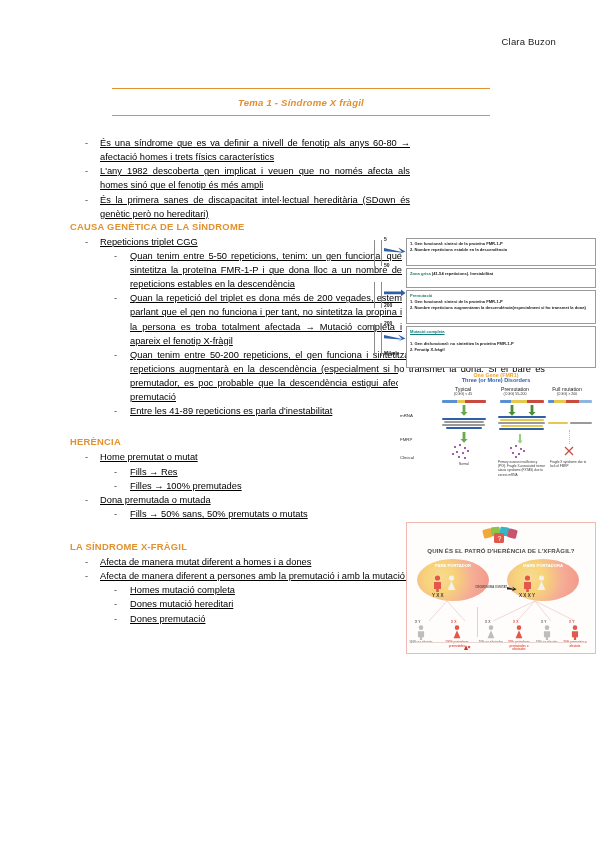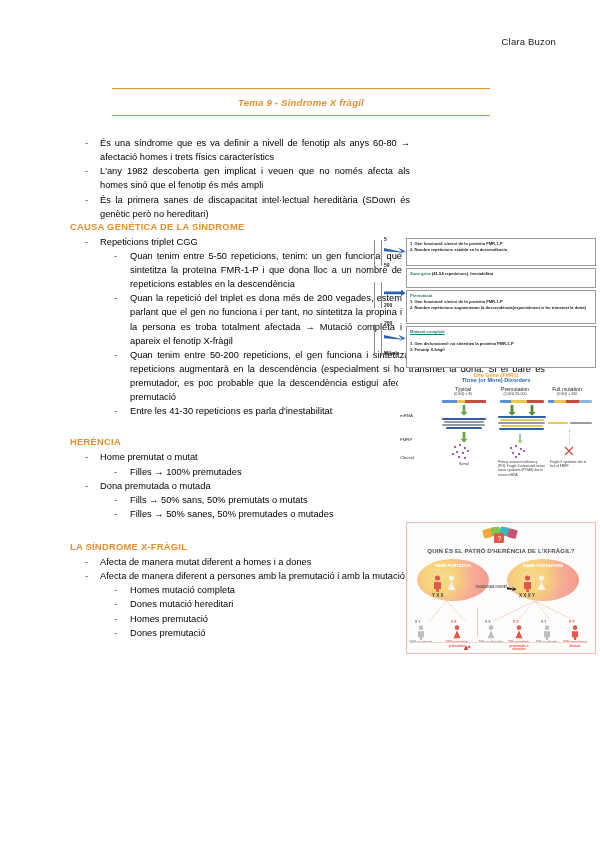--- a/index.html
+++ b/index.html
@@ -72,20 +72,21 @@
   .sec-gap { margin-top: 13px; }
 
   ul.lv1 { margin: 0 0 0 0; padding: 0; list-style: none; }
   ul.lv1 > li {
     position: relative;
     padding-left: 30px;
     font-size: 9.3px;
     line-height: 1.52;
     margin-bottom: 0px;
     text-align: justify;
+    text-decoration: underline;
   }
   ul.lv1 > li::before {
     content: "-";
     position: absolute;
     left: 15px;
     top: 0;
     color: #444;
   }
   ul.lv2 { margin: 0; padding: 0; list-style: none; }
   ul.lv2 > li {
@@ -303,71 +304,70 @@
 </style>
 </head>
 <body>
 
 <div class="page">
 
   <div class="author">Clara Buzon</div>
 
   <div class="title-block">
     <div class="title-rule"></div>
-    <div class="doc-title">Tema 9 - Síndrome X fràgil</div>
+    <div class="doc-title">Tema 1 - Síndrome X fràgil</div>
     <div class="title-rule"></div>
   </div>
 
   <div class="content">
 
     <ul class="lv1">
       <li class="narrow2">És una síndrome que es va definir a nivell de fenotip als anys 60-80 → afectació homes i trets físics característics</li>
       <li class="narrow2">L'any 1982 descoberta gen implicat i veuen que no només afecta als homes sinó que el fenotip és més ampli</li>
       <li class="narrow2">És la primera sanes de discapacitat intel·lectual hereditària (SDown és genètic però no hereditari)</li>
     </ul>
 
     <h2 class="section sec-gap">CAUSA GENÈTICA DE LA SÍNDROME</h2>
     <ul class="lv1">
       <li>
         <span>Repeticions triplet CGG</span>
         <ul class="lv2">
           <li class="narrow">Quan tenim entre 5-50 repeticions, tenim: un gen funcional que sintetitza la proteïna FMR-1-P i que dona lloc a un nombre de repeticions estables en la descendència</li>
           <li class="narrow">Quan la repetició del triplet es dona més de 200 vegades, estem parlant que el gen no funciona i per tant, no sintetitza la propina i la persona es troba totalment afectada → Mutació completa i apareix el fenotip X-fràgil</li>
           <li class="wide">Quan tenim entre 50-200 repeticions, el gen funciona i sintetitza la proteïna però el nombre de repeticions augmentarà en la descendència (especialment si ho transmet la dona. Si el pare es premutador, es poc probable que la descendència estigui afectada). En aquest cas es parla de premutació</li>
-          <li class="wide">Entre les 41-30 repeticions es parla d'inestabilitat</li>
+          <li class="wide">Entre les 41-89 repeticions es parla d'inestabilitat</li>
         </ul>
       </li>
     </ul>
 
     <h2 class="section sec-gap" style="margin-top:18px">HERÈNCIA</h2>
     <ul class="lv1">
       <li>
         <span>Home premutat o mutat</span>
         <ul class="lv2">
+          <li>Fills → Res</li>
           <li>Filles → 100% premutades</li>
         </ul>
       </li>
       <li>
         <span>Dona premutada o mutada</span>
         <ul class="lv2">
           <li>Fills → 50% sans, 50% premutats o mutats</li>
-          <li>Filles → 50% sanes, 50% premutades o mutades</li>
         </ul>
       </li>
     </ul>
 
     <h2 class="section sec-gap" style="margin-top:20px">LA SÍNDROME X-FRÀGIL</h2>
     <ul class="lv1">
       <li class="wide">Afecta de manera mutat diferent a homes i a dones</li>
       <li class="wide">
         <span>Afecta de manera diferent a persones amb la premutació i amb la mutació completa</span>
         <ul class="lv2">
           <li>Homes mutació completa</li>
           <li>Dones mutació hereditari</li>
-          <li>Homes premutació</li>
           <li>Dones premutació</li>
         </ul>
       </li>
     </ul>
   </div>
 
   <div class="fig-repeats">
 
     <div class="scale-col">
 

